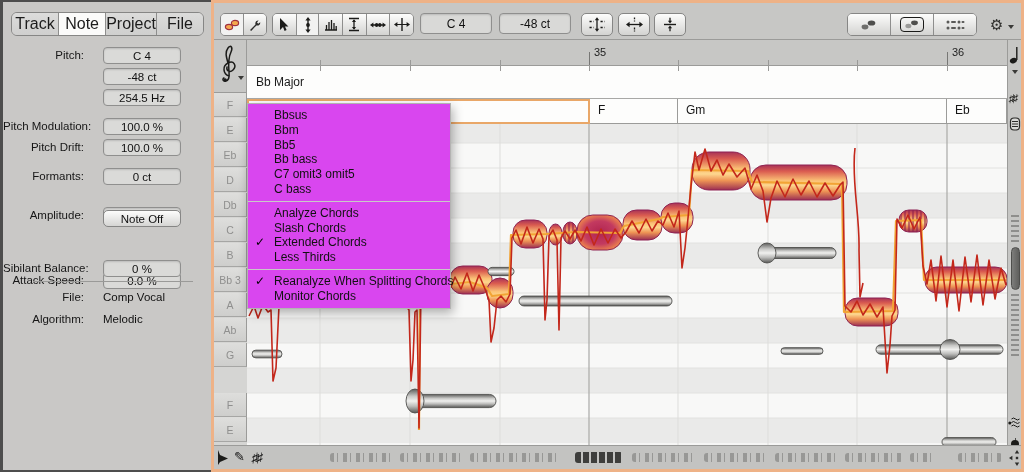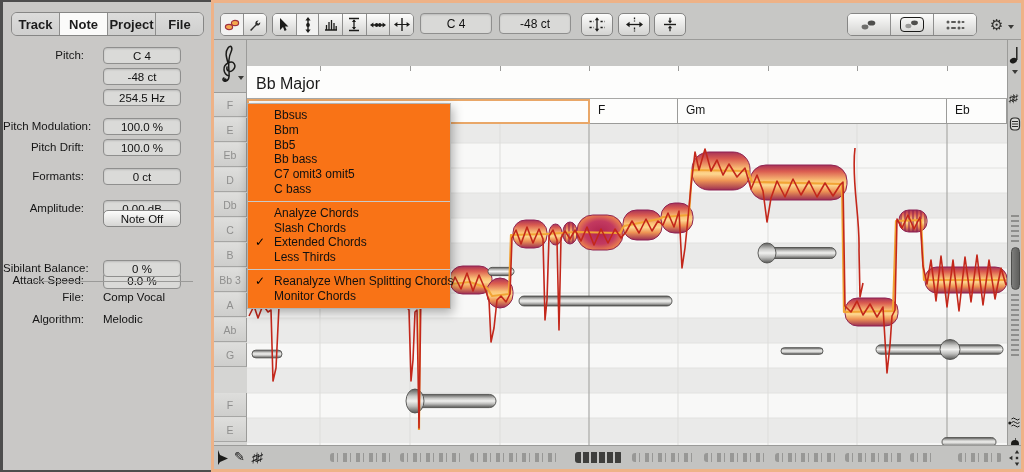--- a/index.html
+++ b/index.html
@@ -6,22 +6,22 @@
   body{width:1024px;height:472px;overflow:hidden;background:#caa;-webkit-font-smoothing:antialiased;}
   *{box-sizing:border-box;font-family:"Liberation Sans","DejaVu Sans",sans-serif;}
   #app{position:absolute;left:0;top:0;width:1024px;height:472px;background:#c7c7c5;}
   
   .frame{position:absolute;background:#eeb287;z-index:40;}
   
   #sidebar{position:absolute;left:0;top:0;width:211px;height:472px;background:#c9c8c6;
     border-left:3px solid #4d4d4d;border-top:2px solid #4d4d4d;border-bottom:2px solid #4d4d4d;z-index:30;}
   #tabs{position:absolute;left:8px;top:10px;width:193px;height:24px;display:flex;
     border:1px solid #868685;border-radius:6px;overflow:hidden;background:#d2d1d0;}
-  .tab{flex:1;display:flex;align-items:center;justify-content:center;font-size:13px;color:#1c1c1c;
-    border-right:1px solid #8e8e8d;background:linear-gradient(#dcdcdb,#cfcfce);cursor:default;font-weight:bold;}
+  .tab{flex:1;display:flex;align-items:center;justify-content:center;font-size:16px;color:#1c1c1c;
+    border-right:1px solid #8e8e8d;background:linear-gradient(#dcdcdb,#cfcfce);cursor:default;}
   .tab:last-child{border-right:none;}
   .tab.active{background:#fbfbfa;}
   .srow{position:absolute;left:0;width:195px;height:17px;}
   .srow .lab{position:absolute;right:114px;left:0;top:2px;text-align:right;font-size:11.5px;color:#161616;white-space:nowrap;}
   .srow .val{position:absolute;left:100px;top:0;width:78px;height:17px;font-size:11.5px;color:#111;
     text-align:center;line-height:16px;}
   .val.box{background:#dadad8;border:1px solid #8f8f8e;border-radius:4px;box-shadow:inset 0 1px 2px rgba(0,0,0,.14);}
   .val.buttonish{background:linear-gradient(#fdfdfc,#d5d5d3);border:1px solid #868685;border-radius:5px;}
   .val.plain{text-align:left;background:none;border:none;}
   .ssep{position:absolute;left:30px;width:160px;height:1px;background:#9a9a98;}
@@ -35,33 +35,33 @@
   .seg .cell.pressed{background:#f2f2f1;}
   .display{position:absolute;top:10px;height:21px;background:#d9d9d7;border:1px solid #8f8f8e;border-radius:4px;
     box-shadow:inset 0 1px 2px rgba(0,0,0,.14);font-size:12px;color:#111;text-align:center;line-height:20px;}
   
   #ruler{position:absolute;left:214px;top:40px;width:793px;height:26px;background:#c7c7c5;border-bottom:1px solid #9b9b99;z-index:10;}
   .barnum{position:absolute;top:6px;font-size:11px;color:#222;}
   .rtick{position:absolute;bottom:0;width:1px;background:#88888
   6;background:#888886;}
   #clefcell{position:absolute;left:214px;top:40px;width:33px;height:53px;background:#c7c7c5;border-right:1px solid #9b9b99;border-bottom:1px solid #9b9b99;z-index:11;}
   #keyrow{position:absolute;left:247px;top:66px;width:760px;height:33px;background:#fdfdfc;border-bottom:1px solid #a8a8a6;z-index:6;}
-  #keyrow .klabel{position:absolute;left:9px;top:9px;font-size:16px;color:#1a1a1a;}
+  #keyrow .klabel{position:absolute;left:9px;top:9px;font-size:12px;color:#1a1a1a;}
   .keytick{position:absolute;top:0;width:1px;height:5px;background:#9a9a98;}
   #chordrow{position:absolute;left:247px;top:99px;width:760px;height:25px;z-index:6;}
   .chordcell{position:absolute;top:0;height:25px;background:#fdfdfc;border-right:1px solid #9b9b99;border-bottom:1px solid #9b9b99;font-size:12px;color:#161616;line-height:23px;padding-left:8px;}
   .chordcell.selected{border:2px solid #e9a768;}
   
   #piano{position:absolute;left:214px;top:93px;width:33px;height:352px;z-index:5;background:#d5d5d3;}
   .pkey{position:absolute;left:0;width:33px;background:linear-gradient(#dededc,#cececc);border-bottom:1px solid #a6a6a4;border-right:1px solid #9b9b99;
     font-size:10.5px;color:#8f8f8e;display:flex;align-items:center;justify-content:center;}
   
   #editor{position:absolute;left:247px;top:93px;width:760px;height:352px;z-index:1;background:#f6f6f5;}
   
-  #menu{position:absolute;left:247px;top:103px;width:204px;z-index:25;background:#f97316;border:1px solid #b3b3b1;
+  #menu{position:absolute;left:247px;top:103px;width:204px;z-index:25;background:#d946ef;border:1px solid #b3b3b1;
     box-shadow:2px 4px 10px rgba(0,0,0,.3);padding:4px 0;}
   .mitem{position:relative;height:14.8px;line-height:14.8px;font-size:12px;color:#111;padding-left:26px;white-space:nowrap;}
   .mitem .chk{position:absolute;left:7px;top:0;font-size:12px;font-weight:bold;color:#000;}
   .msep{height:1px;background:#c9c9c7;margin:4px 0;}
   
   #rpanel{position:absolute;left:1007px;top:40px;width:14px;height:429px;background:#c6c6c4;border-left:1px solid #9b9b99;z-index:12;}
   .rdash{position:absolute;left:3px;width:8px;height:2px;background:#8e8e8c;}
   #rthumb{position:absolute;left:2.5px;width:9px;border-radius:5px;background:linear-gradient(90deg,#7d7d7b,#5f5f5d);border:1px solid #4e4e4c;}
   
   #bottombar{position:absolute;left:214px;top:445px;width:807px;height:24px;background:#c3c3c1;border-top:1px solid #9b9b99;z-index:12;}
@@ -108,21 +108,21 @@
           <div class="val box">100.0 %</div>
         </div>
         <div class="srow" style="top: 137px;">
           <span class="lab">Pitch Drift:</span>
           <div class="val box">100.0 %</div>
         </div>
         <div class="srow" style="top: 166px;">
           <span class="lab">Formants:</span>
           <div class="val box">0 ct</div>
         </div>
-        <div class="srow" style="top: 198px; text-decoration: underline;">
+        <div class="srow" style="top: 205px; text-decoration: underline;">
           <span class="lab">Amplitude:</span>
           <div class="val box">0.00 dB</div>
         </div>
         <div class="srow" style="top: 208px;">
           <span class="lab"></span>
           <div class="val buttonish">Note Off</div>
         </div>
         <div class="srow" style="top: 237px; margin-top: 33px;">
           <span class="lab">Attack Speed:</span>
           <div class="val box">0.0 %</div>
@@ -276,20 +276,32 @@
               <circle cx="14" cy="9" r="1.5"></circle>
               <rect x="16.5" y="8" width="3" height="2" rx="1"></rect>
           </g>
         </svg>
       </div>
     </div>
     <div style="position:absolute;left:779px;top:13px;font-size:15px;color:#2d2d2b">⚙</div>
     <div class="tiny-tri-down" style="position:absolute;left:797px;top:22px"></div>
   </div>
 
+  <div id="ruler">
+      <div class="rtick" style="left: 106px; height: 5px; background: rgb(154, 154, 152);"></div>
+      <div class="rtick" style="left: 196px; height: 5px; background: rgb(154, 154, 152);"></div>
+      <div class="rtick" style="left: 286px; height: 5px; background: rgb(154, 154, 152);"></div>
+      <div class="rtick" style="left: 464px; height: 5px; background: rgb(154, 154, 152);"></div>
+      <div class="rtick" style="left: 554px; height: 5px; background: rgb(154, 154, 152);"></div>
+      <div class="rtick" style="left: 643px; height: 5px; background: rgb(154, 154, 152);"></div>
+      <div class="rtick" style="left: 375px; height: 13px; background: rgb(119, 119, 117);"></div>
+      <div class="rtick" style="left: 733px; height: 13px; background: rgb(119, 119, 117);"></div>
+      <div class="barnum" style="left: 380px;">35</div>
+      <div class="barnum" style="left: 738px;">36</div>
+    </div>
 
   <div id="clefcell">
     <svg width="20" height="42" viewBox="0 0 20 42" style="margin:4px 0 0 5px">
       <path d="M10,32 C4,30 3,22 9,19 C15,16 18,22 14,26 C11,29 7,27 8,23 M9,19 C7,12 6,8 9,4 C12,0 14,4 12,8 C10,12 9,16 10,28 C10.6,33 10,36 7,37 C4,38 3,35 5,34" fill="none" stroke="#1b1b19" stroke-width="1.5" stroke-linecap="round"></path>
       <circle cx="6.2" cy="35.8" r="1.6" fill="#1b1b19"></circle>
     </svg>
     <div class="tiny-tri-down" style="position:absolute;left:24px;top:36px"></div>
   </div>
 
   <svg id="editor" viewBox="247 93 760 352">

